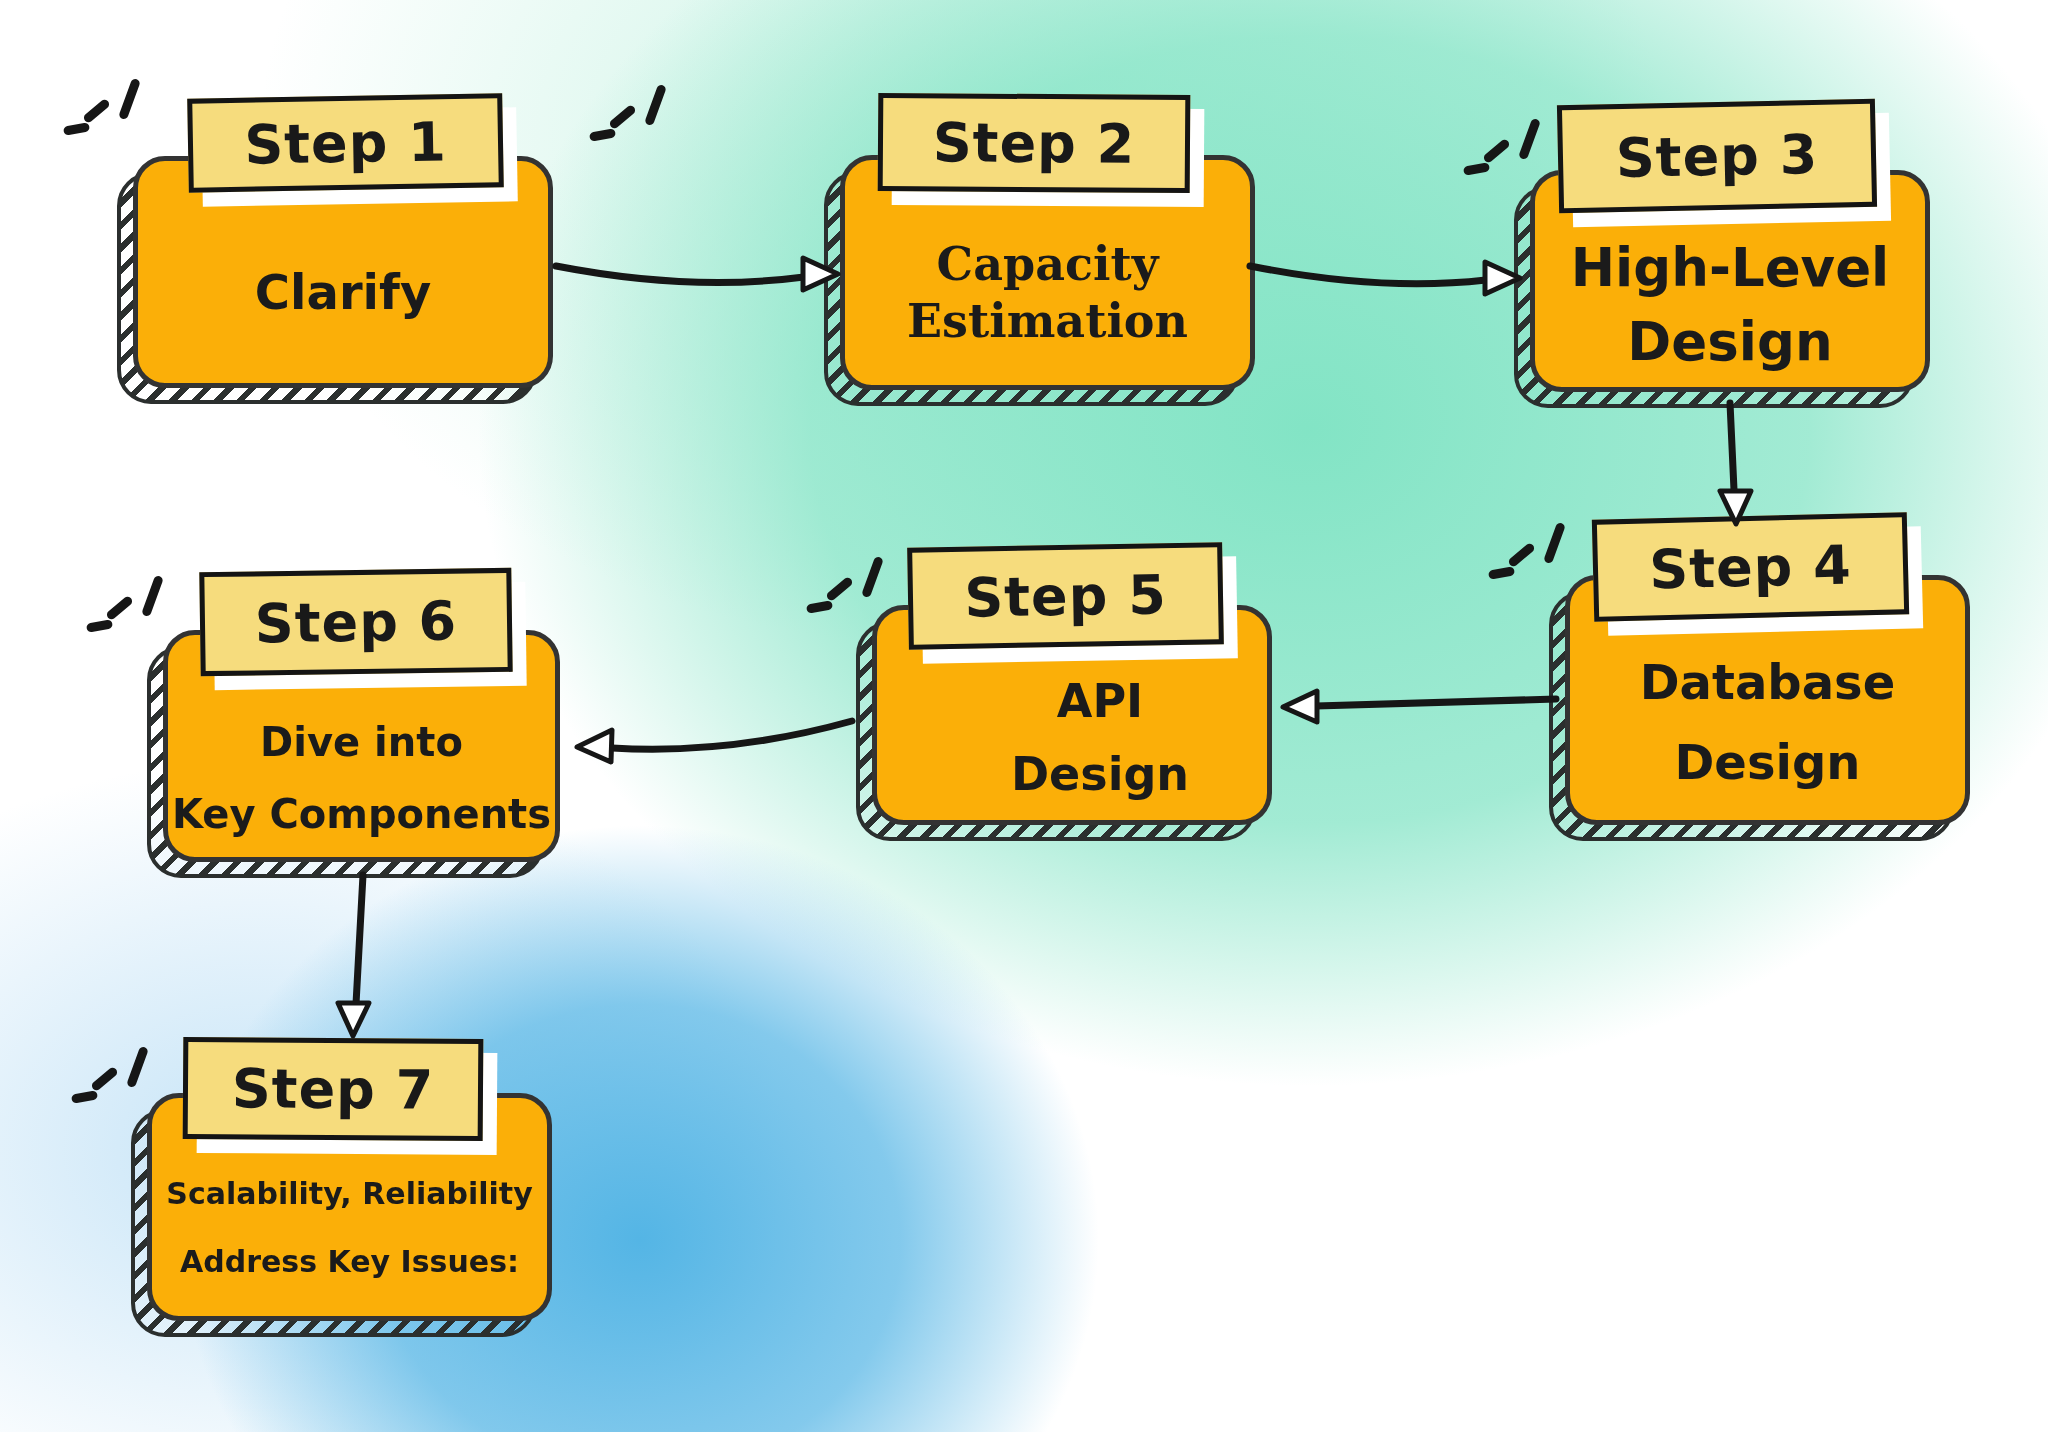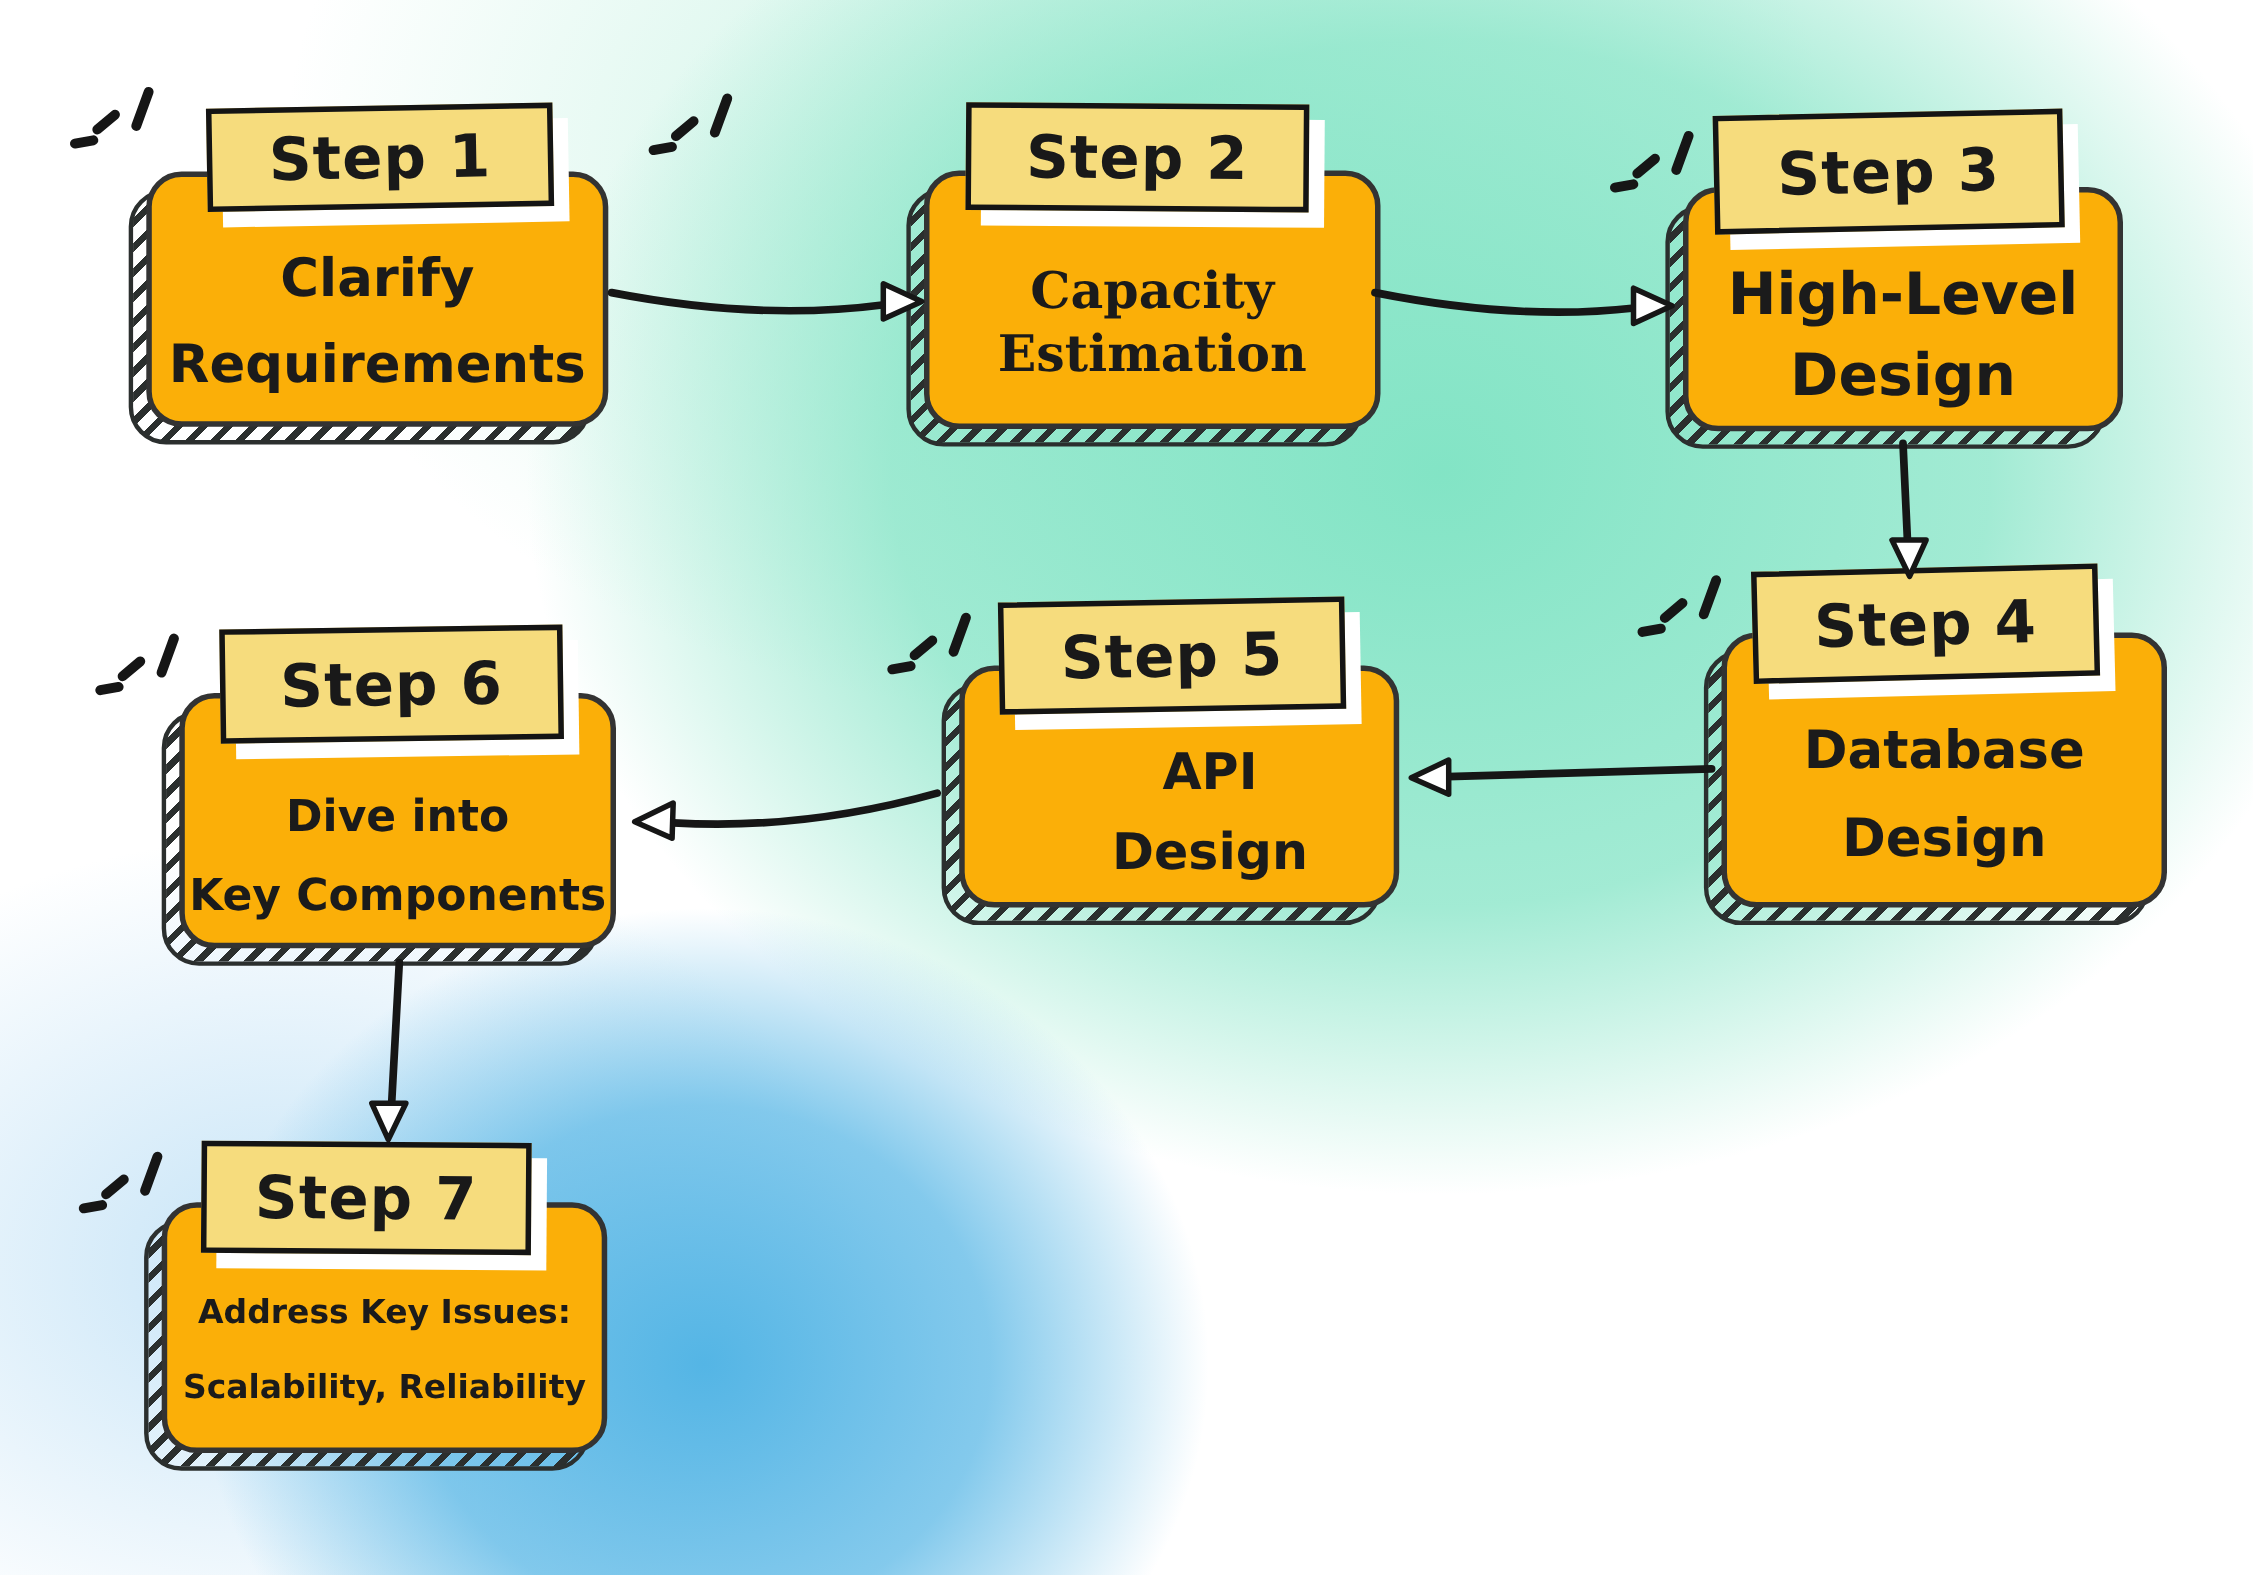--- a/index.html
+++ b/index.html
@@ -52,21 +52,20 @@
   <div class="node">
     <div class="sparkle" style="left:72px;top:78px">
         <i class="r1"></i>
         <i class="r2"></i>
         <i class="r3"></i>
       </div>
     <div class="shadow" style="left:117px;top:172px;width:420px;height:232px"></div>
     <div class="box" style="left:133px;top:156px;width:420px;height:232px"></div>
     <div class="body sans" style="left:141px;top:206px;width:404px;height:172px;font-size:48px">
       <div>Clarify</div>
-      <div>Requirements</div>
     </div>
     <div class="label-shadow" style="left:202px;top:110px;width:315px;height:94px;transform:rotate(-1deg)"></div>
     <div class="label" style="left:188px;top:96px;width:315px;height:94px;transform:rotate(-1deg)">
       <span>Step 1</span>
     </div>
   </div>
 
   <div class="node">
     <div class="sparkle" style="left:598px;top:84px">
         <i class="r1"></i>
@@ -159,22 +158,22 @@
 
   <div class="node">
     <div class="sparkle" style="left:80px;top:1046px">
         <i class="r1"></i>
         <i class="r2"></i>
         <i class="r3"></i>
       </div>
     <div class="shadow" style="left:131px;top:1109px;width:405px;height:228px"></div>
     <div class="box" style="left:147px;top:1093px;width:405px;height:228px"></div>
     <div class="body sans" style="left:151px;top:1148px;width:397px;height:160px;font-size:30px;line-height:1.4">
+      <div>Scalability, Reliability</div>
       <div>Address Key Issues:</div>
-      <div>Scalability, Reliability</div>
     </div>
     <div class="label-shadow" style="left:197px;top:1052px;width:300px;height:102px;transform:rotate(.4deg)"></div>
     <div class="label" style="left:183px;top:1038px;width:300px;height:102px;transform:rotate(.4deg)">
       <span>Step 7</span>
     </div>
   </div>
 
   <svg class="arrows" width="2048" height="1432" viewBox="0 0 2048 1432">
     <g>
       <path d="M 556 266 Q 690 292 804 277"></path>

